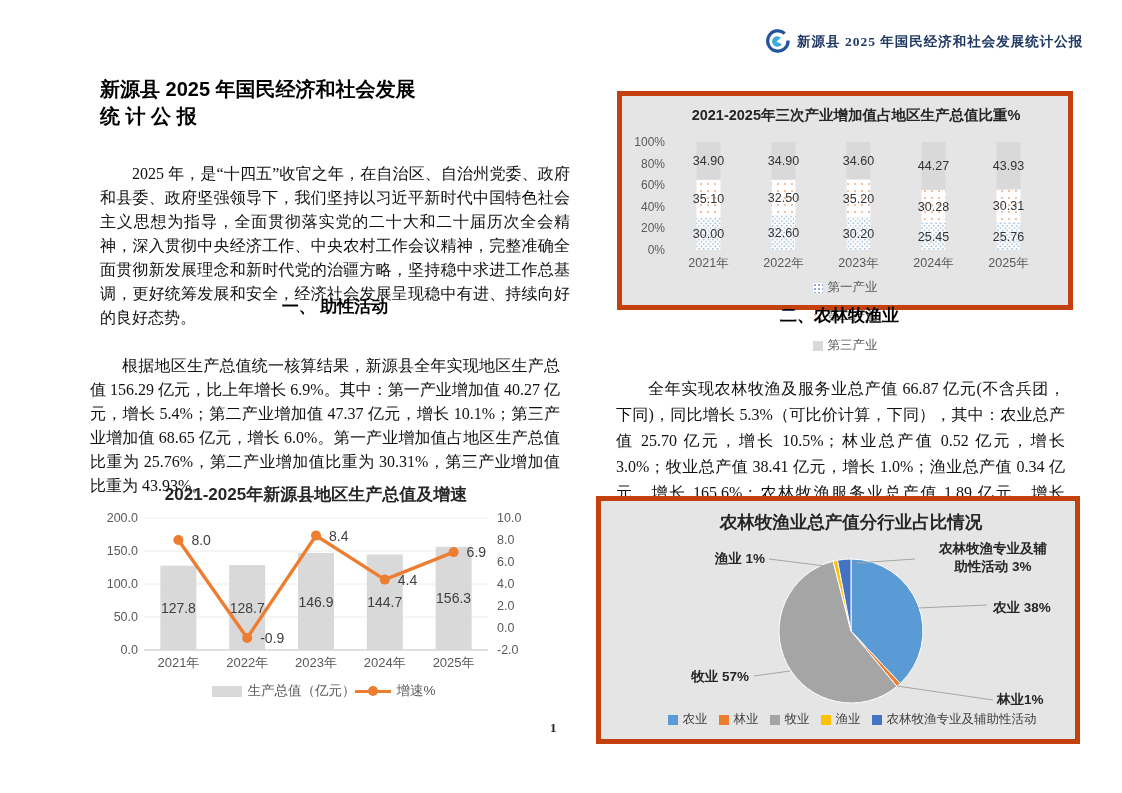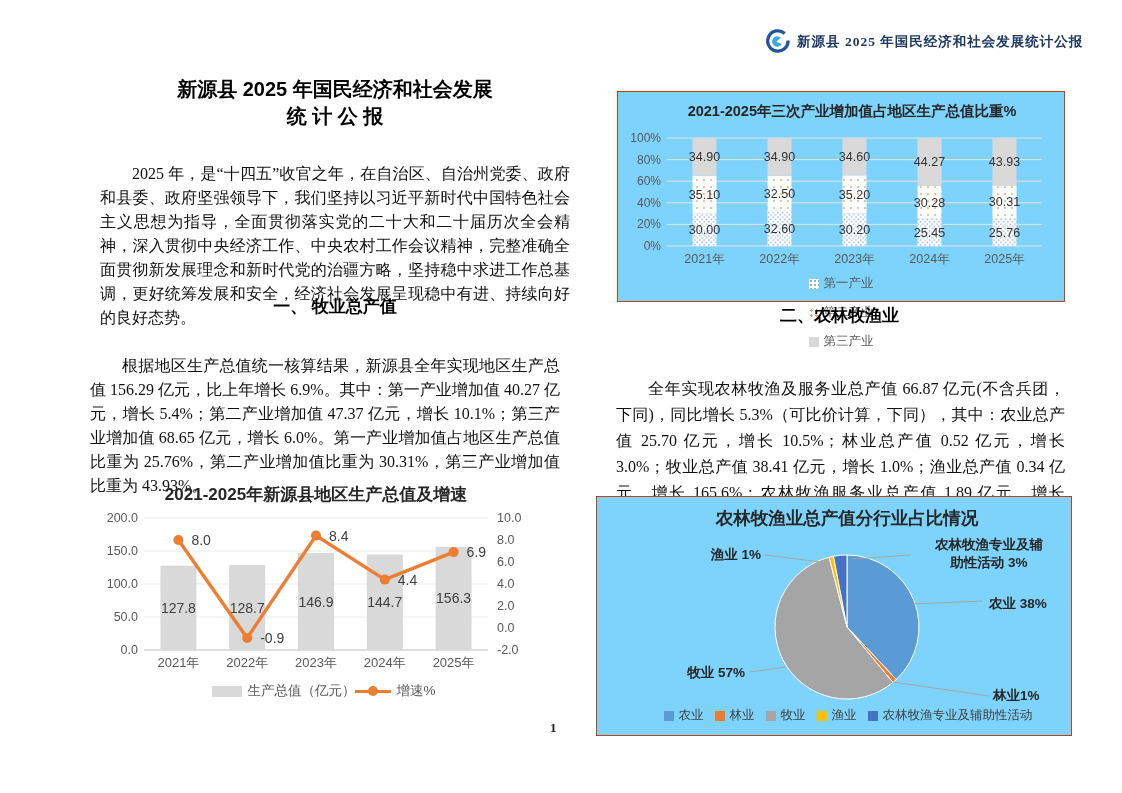--- a/index.html
+++ b/index.html
@@ -4,37 +4,37 @@
 <style>
   html,body{margin:0;padding:0;}
   body{width:1122px;height:793px;background:#ffffff;position:relative;overflow:hidden;
        font-family:"Liberation Serif","DejaVu Serif",serif;color:#000;}
   .page{position:absolute;inset:0;background:#fff;}
   
   .hdr{position:absolute;left:765px;top:29px;display:flex;align-items:center;gap:7px;}
   .hdr-title{font-size:13.5px;font-weight:bold;color:#1F3864;letter-spacing:1px;
              font-family:"Liberation Serif","DejaVu Serif",serif;}
   
-  .doc-title{position:absolute;left:100px;top:76px;width:470px;text-align:center;
+  .doc-title{position:absolute;left:100px;top:76px;width:470px;text-align:left;
              font-family:"Liberation Sans","DejaVu Sans",sans-serif;font-weight:bold;
              font-size:20px;line-height:27px;color:#000;}
   .para{position:absolute;width:470px;font-size:16px;text-align:justify;text-indent:2em;color:#111;}
   #p-intro{left:100px;top:146px;line-height:24px;}
   #p-gdp{left:90px;top:338px;line-height:24px;}
   .sec-h{position:absolute;width:470px;text-align:center;
          font-family:"Liberation Sans","DejaVu Sans",sans-serif;font-weight:bold;
          font-size:17px;color:#000;}
   #h-sec1{left:100px;top:295px;}
   #h-sec2{left:616px;top:304px;width:447px;}
   #p-agri{left:616px;top:360px;width:449px;line-height:26px;}
   .pagenum{position:absolute;left:550px;top:720px;font-size:13px;font-weight:bold;color:#222;}
   
   figure{margin:0;}
   #fig-combo{position:absolute;left:106px;top:478px;width:436px;}
-  .boxed{border:1px solid #c2410c;background:#7dd3fc;}
+  .boxed{border:5px solid #c2410c;background:#e5e5e5;}
   #fig-stacked{position:absolute;left:617px;top:91px;width:446px;height:207px;padding-top:2px;}
   #fig-pie{position:absolute;left:596px;top:496px;width:446px;height:238px;padding-left:28px;}
   svg text{font-family:"Liberation Sans","DejaVu Sans",sans-serif;}
   
   .chart-legend{display:flex;justify-content:center;align-items:center;
                 font-family:"Liberation Sans","DejaVu Sans",sans-serif;color:#595959;}
   #legend-combo{font-size:13.5px;margin-top:2px;}
   #legend-stacked{gap:12px;font-size:12.5px;margin-top:1px;flex-direction:column;}
   #legend-pie{gap:11px;font-size:12.5px;color:#404040;margin-top:2px;}
   .lg-item{display:flex;align-items:center;gap:5px;white-space:nowrap;}
@@ -61,21 +61,21 @@
     <span class="hdr-title">新源县 2025 年国民经济和社会发展统计公报</span>
   </div>
 
   <div class="doc-title">
     <div>新源县 2025 年国民经济和社会发展</div>
     <div>统 计 公 报</div>
   </div>
 
   <p class="para" id="p-intro">2025 年，是“十四五”收官之年，在自治区、自治州党委、政府和县委、政府坚强领导下，我们坚持以习近平新时代中国特色社会主义思想为指导，全面贯彻落实党的二十大和二十届历次全会精神，深入贯彻中央经济工作、中央农村工作会议精神，完整准确全面贯彻新发展理念和新时代党的治疆方略，坚持稳中求进工作总基调，更好统筹发展和安全，经济社会发展呈现稳中有进、持续向好的良好态势。</p>
 
-  <div class="sec-h" id="h-sec1">一、 牧业总产值</div>
+  <div class="sec-h" id="h-sec1">一、 助性活动</div>
 
   <p class="para" id="p-gdp">根据地区生产总值统一核算结果，新源县全年实现地区生产总值 156.29 亿元，比上年增长 6.9%。其中：第一产业增加值 40.27 亿元，增长 5.4%；第二产业增加值 47.37 亿元，增长 10.1%；第三产业增加值 68.65 亿元，增长 6.0%。第一产业增加值占地区生产总值比重为 25.76%，第二产业增加值比重为 30.31%，第三产业增加值比重为 43.93%。</p>
 
   <figure id="fig-combo">
     <svg id="svg-combo" width="436" height="198" viewBox="0 0 436 198">
         <text x="210" y="22" font-size="17" fill="#262626" text-anchor="middle" font-weight="bold">2021-2025年新源县地区生产总值及增速</text>
         <line x1="38" y1="172" x2="382" y2="172" stroke="#bfbfbf" stroke-width="1"></line>
         <text x="32" y="176" font-size="12.5" fill="#595959" text-anchor="end" font-weight="normal">0.0</text>
         <line x1="38" y1="139" x2="382" y2="139" stroke="#ececec" stroke-width="1"></line>
         <text x="32" y="143" font-size="12.5" fill="#595959" text-anchor="end" font-weight="normal">50.0</text>

